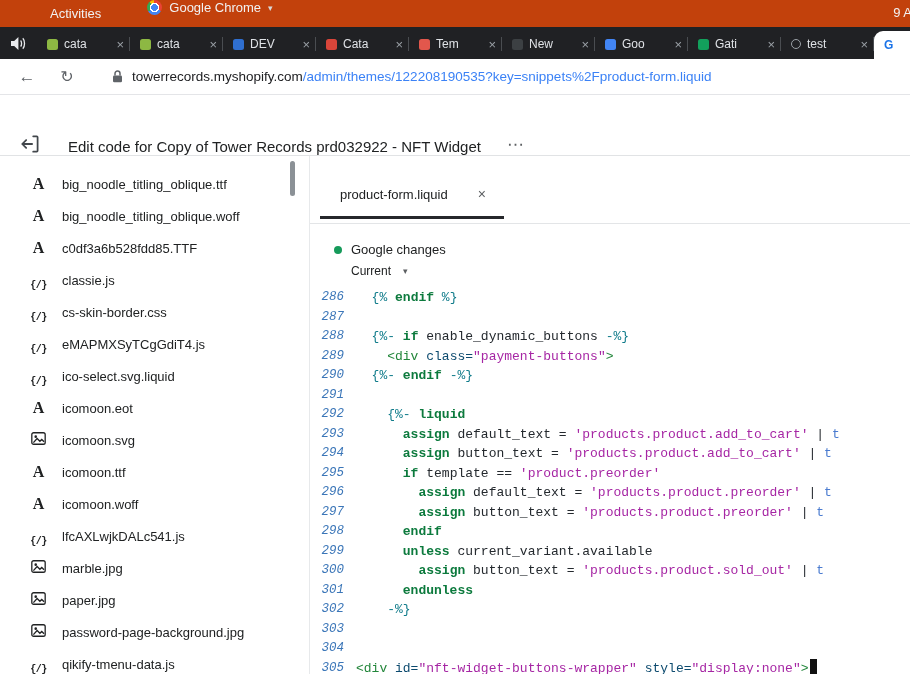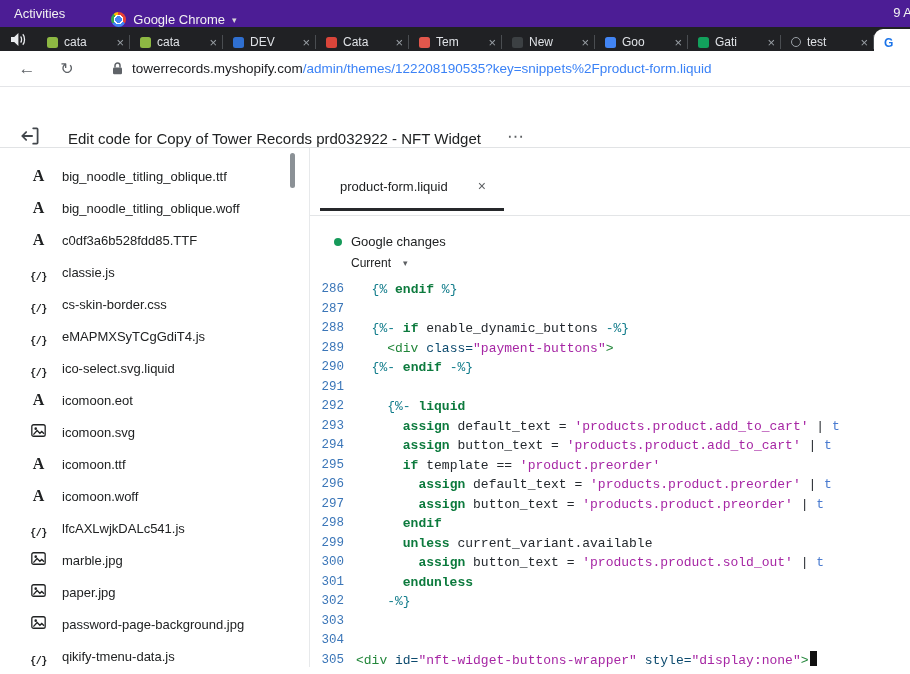--- a/index.html
+++ b/index.html
@@ -1,32 +1,32 @@
 <!DOCTYPE html>
 <html><head>
 <meta charset="utf-8">
 <style>
   * { margin:0; padding:0; box-sizing:border-box; }
   html,body { width:910px; height:674px; overflow:hidden; background:#fff;
               font-family:"Liberation Sans", sans-serif; }
 
   
-  .gnome-bar { height:27px; background:#4c1d95; color:#f2f2f2; display:flex;
-               align-items:flex-end; font-size:13px; position:relative; }
+  .gnome-bar { height:27px; background:#c2410c; color:#f2f2f2; display:flex;
+               align-items:flex-start; font-size:13px; position:relative;padding-left:36px; }
   .activities { padding:0 14px; height:27px; display:flex; align-items:center; }
   .app-indicator { display:flex; align-items:center; gap:7px; margin-left:32px; }
   .chrome-logo { width:15px; height:15px; border-radius:50%; flex:none;
     background:
       radial-gradient(circle at 50% 50%, #4285f4 0 3.2px, #fff 3.2px 4.6px, rgba(0,0,0,0) 4.6px),
       conic-gradient(#ea4335 0 33%, #4285f4 33% 66%, #34a853 66% 89%, #fbbc05 89% 100%); }
   .bar-caret { font-size:9px; color:#d8d8d8; }
   .clock { position:absolute; right:-2px; top:5px; white-space:nowrap; }
 
   
-  .tabstrip { height:24px; background:#202124; display:flex; align-items:flex-start; padding-left:10px; }
+  .tabstrip { height:32px; background:#202124; display:flex; align-items:flex-end; padding-left:10px; }
   .speaker { align-self:center; margin-right:10px; flex:none; display:flex; }
   .tabs { display:flex; flex:1; height:30px; overflow:hidden; }
   .btab { width:93px; min-width:93px; height:30px; display:flex; align-items:center; gap:6px;
           padding:0 6px 0 10px; position:relative; color:#dfe2e6; font-size:12px; }
   .btab:not(.active)::after { content:''; position:absolute; right:0; top:8px; bottom:8px;
           width:1px; background:#4a4d51; }
   .btab.active { background:#fff; color:#202124; border-radius:9px 9px 0 0; height:28px; margin-top:2px; }
   .fav { width:11px; height:11px; border-radius:2.5px; flex:none; }
   .fav.globe { width:10px; height:10px; border-radius:50%; background:transparent !important;
                border:1.6px solid #9aa0a6; }
@@ -74,21 +74,21 @@
   .dot { width:8px; height:8px; border-radius:50%; background:#169a5a; flex:none; }
   .current { margin:7px 0 0 17px; font-size:12px; color:#202223; display:flex;
              align-items:center; gap:12px; }
   .current .bar-caret { color:#5c5f62; }
 
   
   .code { margin-top:10px; font-family:"Liberation Mono","DejaVu Sans Mono",monospace;
           font-size:13px; }
   .cline { display:flex; height:19.5px; line-height:19.5px; white-space:pre; }
   .lineno { width:46px; flex:none; text-align:right; padding-right:12px;
-            color:#3b76b8; font-size:12.5px; }
+            color:#3b76b8; font-size:12.5px;font-style:italic; }
   .ltext { white-space:pre; color:#24292e; }
   .tok.kw   { font-weight:bold; color:#0c7a3d; }
   .tok.liq  { color:#0f7b8a; }
   .tok.str  { color:#a626a4; }
   .tok.attr { color:#0c4a6e; }
   .tok.tag  { color:#22863a; }
   .tok.filt { color:#4a7bd0; }
   .cursor { display:inline-block; width:7px; height:15px; background:#111;
             margin-left:1px; vertical-align:-2px; }
 </style>

